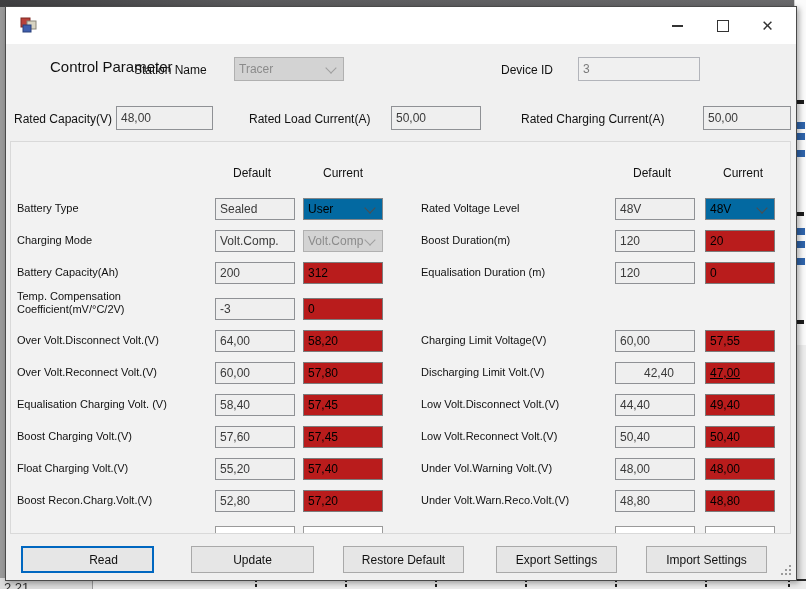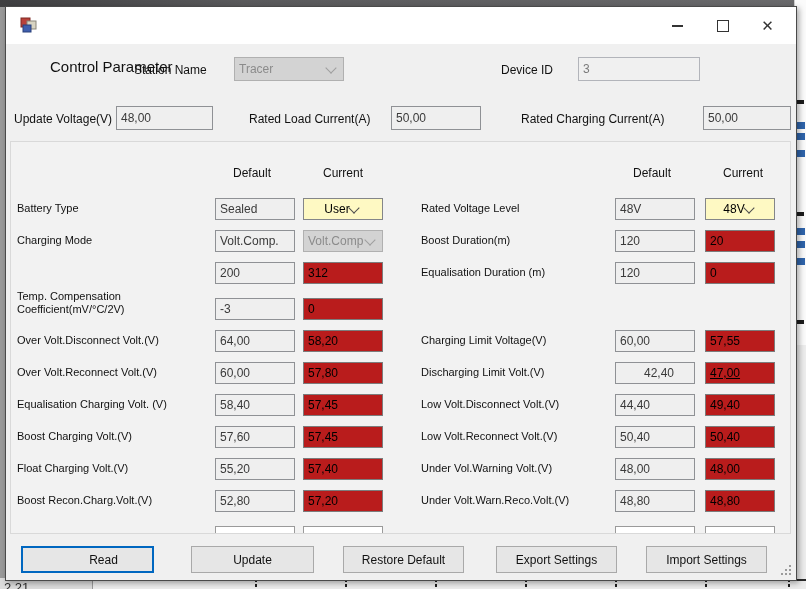--- a/index.html
+++ b/index.html
@@ -35,21 +35,21 @@
   .glyph-close{font-size:15px;color:#333;line-height:1;}
 
   
   .lbl{position:absolute;font-size:12px;color:#111;white-space:nowrap;}
   .box{position:absolute;font-size:12px;box-sizing:border-box;padding:2px 4px;line-height:18px;}
   .tb-dis{background:#efefef;border:1px solid #8f9195;color:#3a3a3a;}
   .tb-dis-light{background:#f0f0f0;border:1px solid #b2b4ba;color:#7a7a7a;}
   .combo{display:flex;align-items:center;justify-content:space-between;cursor:default;}
   .combo .chev{width:7px;height:7px;border-left:1.6px solid #4e4e4e;border-bottom:1.6px solid #4e4e4e;
                transform:rotate(-45deg);margin:-3px 4px 0 0;flex:0 0 auto;}
-  .combo-en{background:#fef9c3;border:1px solid #848689;color:#000;justify-content:center;}
+  .combo-en{background:#0369a1;border:1px solid #848689;color:#000;}
   .combo-dis{background:#d3d3d3;border:1px solid #b0b0b0;color:#8b8b8b;}
   .combo-dis .chev{border-color:#9e9e9e;}
 
   
   .panel{position:absolute;left:4px;top:134px;width:779px;height:391px;background:#f2f2f2;
          border:1px solid #d9d9d9;overflow:hidden;}
   .col-head{position:absolute;font-size:12px;color:#111;}
   .p-label{position:absolute;font-size:11px;color:#111;line-height:13px;}
   .field{position:absolute;height:22px;font-size:12px;box-sizing:border-box;padding:2px 4px;line-height:17px;}
   input.tb{position:absolute;height:22px;font-size:12px;box-sizing:border-box;padding:1px 4px;
@@ -116,21 +116,21 @@
     </div>
 
     <span class="lbl" style="left:128px;top:56px">Station Name</span>
     <div class="box combo combo-dis" style="left:228px;top:50px;width:110px;height:24px">
       <span>Tracer</span>
       <span class="chev"></span>
     </div>
     <span class="lbl" style="left:495px;top:56px">Device ID</span>
     <div class="box tb-dis-light" style="left:572px;top:50px;width:122px;height:24px">3</div>
 
-    <span class="lbl" style="left:8px;top:105px">Update Voltage(V)</span>
+    <span class="lbl" style="left:8px;top:105px">Rated Capacity(V)</span>
     <div class="box tb-dis" style="left:110px;top:99px;width:97px;height:24px">48,00</div>
     <span class="lbl" style="left:243px;top:105px">Rated Load Current(A)</span>
     <div class="box tb-dis" style="left:385px;top:99px;width:90px;height:24px">50,00</div>
     <span class="lbl" style="left:515px;top:105px">Rated Charging Current(A)</span>
     <div class="box tb-dis" style="left:697px;top:99px;width:88px;height:24px">50,00</div>
 
     <div class="panel" id="panel">
       <span class="col-head" style="left:222px;top:24px">Default</span>
       <span class="col-head" style="left:312px;top:24px">Current</span>
       <span class="col-head" style="left:622px;top:24px">Default</span>
@@ -145,20 +145,21 @@
         <div class="field combo combo-en" style="left: 292px; top: 56px; width: 80px;">
           <span>User</span>
           <span class="chev"></span>
         </div>
         <span class="p-label" style="left: 6px; width: 192px; top: 92px;">Charging Mode</span>
         <div class="field tb-dis" style="left: 204px; top: 88px; width: 80px;">Volt.Comp.</div>
         <div class="field combo combo-dis" style="left: 292px; top: 88px; width: 80px;">
           <span>Volt.Comp</span>
           <span class="chev"></span>
         </div>
+        <span class="p-label" style="left: 6px; width: 192px; top: 124px;">Battery Capacity(Ah)</span>
         <div class="field tb-dis" style="left: 204px; top: 120px; width: 80px;">200</div>
         <input class="tb" type="text" value="312" style="left: 292px; top: 120px; width: 80px;">
         <span class="p-label" style="left: 6px; width: 160px; top: 148px;">Temp. Compensation Coefficient(mV/°C/2V)</span>
         <div class="field tb-dis" style="left: 204px; top: 156px; width: 80px;">-3</div>
         <input class="tb" type="text" value="0" style="left: 292px; top: 156px; width: 80px;">
         <span class="p-label" style="left: 6px; width: 192px; top: 192px;">Over Volt.Disconnect Volt.(V)</span>
         <div class="field tb-dis" style="left: 204px; top: 188px; width: 80px;">64,00</div>
         <input class="tb" type="text" value="58,20" style="left: 292px; top: 188px; width: 80px;">
         <span class="p-label" style="left: 6px; width: 192px; top: 224px;">Over Volt.Reconnect Volt.(V)</span>
         <div class="field tb-dis" style="left: 204px; top: 220px; width: 80px;">60,00</div>

